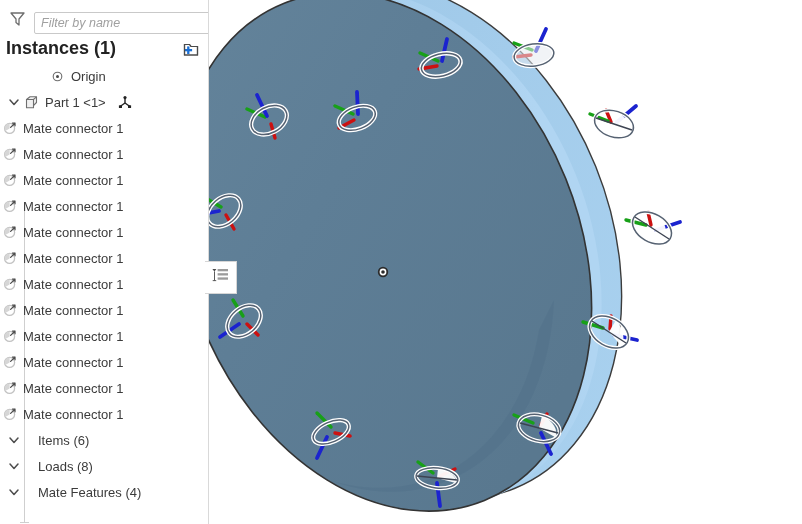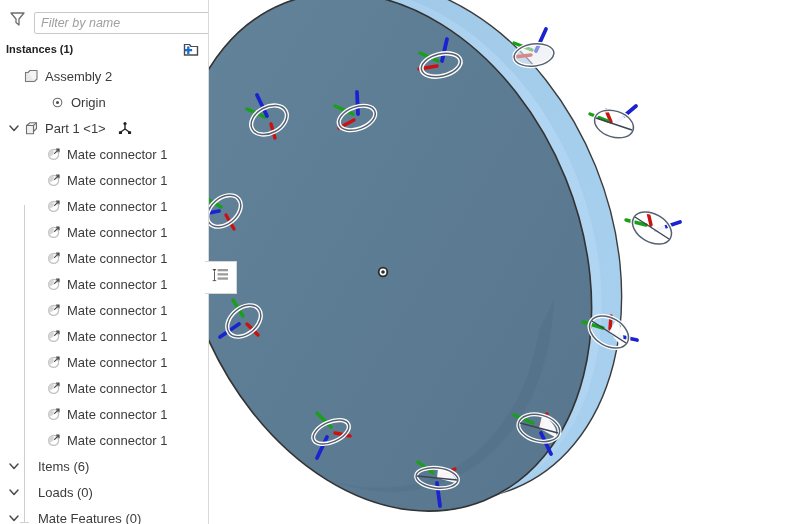--- a/index.html
+++ b/index.html
@@ -80,21 +80,21 @@
   .instances-header {
     height: 23px;
     display: flex;
     align-items: center;
     padding: 0 8px 0 6px;
     box-sizing: border-box;
     position: relative;
   }
   .instances-title {
     font-weight: bold;
-    font-size: 11px;
+    font-size: 18px;
     color: #222;
     flex: 1 1 auto;
     letter-spacing: 0px;
   }
   .insert-icon {
     width: 20px;
     height: 18px;
     flex: 0 0 20px;
     display: flex;
     align-items: center;
@@ -160,21 +160,21 @@
   }
   .guide-tick {
     position: absolute;
     left: 20px;
     top: 462px;
     width: 9px;
     height: 1px;
     background: #cfcfcf;
   }
 
-  .mc-row { padding-left: 44px; }
+  .mc-row { }
   .grp-row { padding-left: 6px; }
 
   
   .flyout-btn {
     position: absolute;
     left: 205px;
     top: 261px;
     width: 32px;
     height: 33px;
     background: #ffffff;
@@ -226,30 +226,20 @@
           <path d="M3.5 3.5 h5 l1.6 2 h6.4 v8.5 h-13 z" fill="none" stroke="#4a4a4a" stroke-width="1.2"></path>
         </svg>
       </div>
     </div>
 
     <div class="tree">
 
       <div class="guide-line"></div>
       <div class="guide-tick"></div>
 
-      <div class="tree-row grp-row">
-        <div class="spacer16"></div>
-        <div class="tree-icon">
-          <svg width="15" height="15" viewBox="0 0 15 15">
-            <rect x="1.5" y="3.5" width="9" height="9" fill="#e9e9e9" stroke="#7a7a7a" stroke-width="1.1"></rect>
-            <path d="M4 3.5 L6 1.5 H13 V10 L10.5 12.5" fill="#f4f4f4" stroke="#7a7a7a" stroke-width="1.1" stroke-linejoin="round"></path>
-          </svg>
-        </div>
-        <span class="tree-label">Assembly 2</span>
-      </div>
 
       <div class="tree-row" style="padding-left:32px">
         <div class="spacer16"></div>
         <div class="tree-icon">
           <svg width="13" height="13" viewBox="0 0 13 13">
             <circle cx="6.5" cy="6.5" r="4.3" fill="none" stroke="#6d6d6d" stroke-width="1.1"></circle>
             <circle cx="6.5" cy="6.5" r="1.5" fill="#4a4a4a"></circle>
           </svg>
         </div>
         <span class="tree-label">Origin</span>
@@ -415,31 +405,31 @@
         <span class="tree-label">Items (6)</span>
       </div>
 
       <div class="tree-row grp-row">
         <div class="chev">
           <svg width="12" height="12" viewBox="0 0 12 12">
             <polyline points="2,4 6,8.5 10,4" fill="none" stroke="#4d4d4d" stroke-width="1.5" stroke-linecap="round" stroke-linejoin="round"></polyline>
           </svg>
         </div>
         <div class="spacer16"></div>
-        <span class="tree-label">Loads (0)</span>
+        <span class="tree-label">Loads (8)</span>
       </div>
 
       <div class="tree-row grp-row">
         <div class="chev">
           <svg width="12" height="12" viewBox="0 0 12 12">
             <polyline points="2,4 6,8.5 10,4" fill="none" stroke="#4d4d4d" stroke-width="1.5" stroke-linecap="round" stroke-linejoin="round"></polyline>
           </svg>
         </div>
         <div class="spacer16"></div>
-        <span class="tree-label">Mate Features (0)</span>
+        <span class="tree-label">Mate Features (4)</span>
       </div>
 
     </div>
   </div>
 
   <div class="flyout-btn">
     <span>
       <svg width="17" height="16" viewBox="0 0 17 16">
         <g fill="#9b9b9b">
           <rect x="5.6" y="1.0" width="10.4" height="2.3"></rect>

